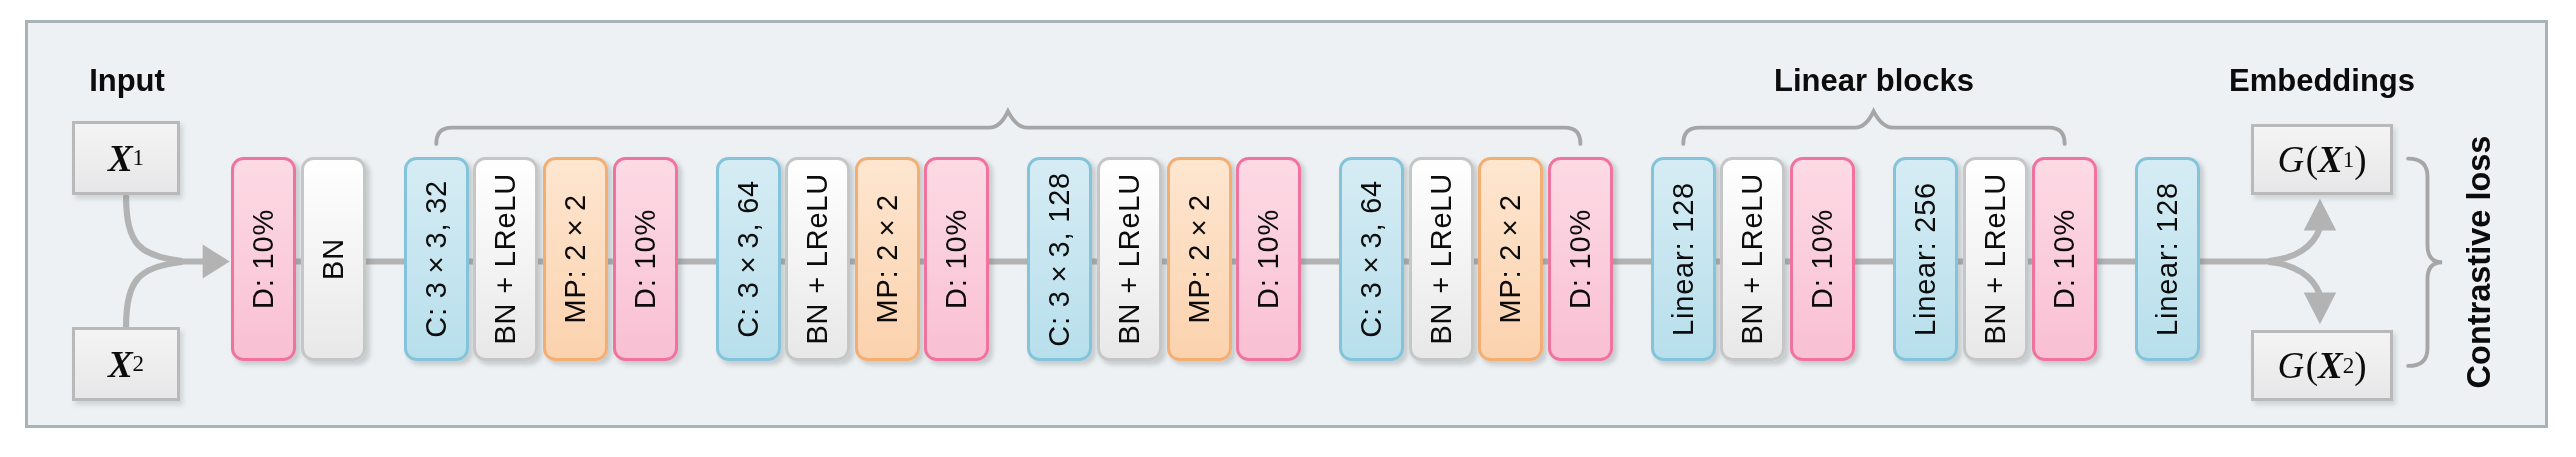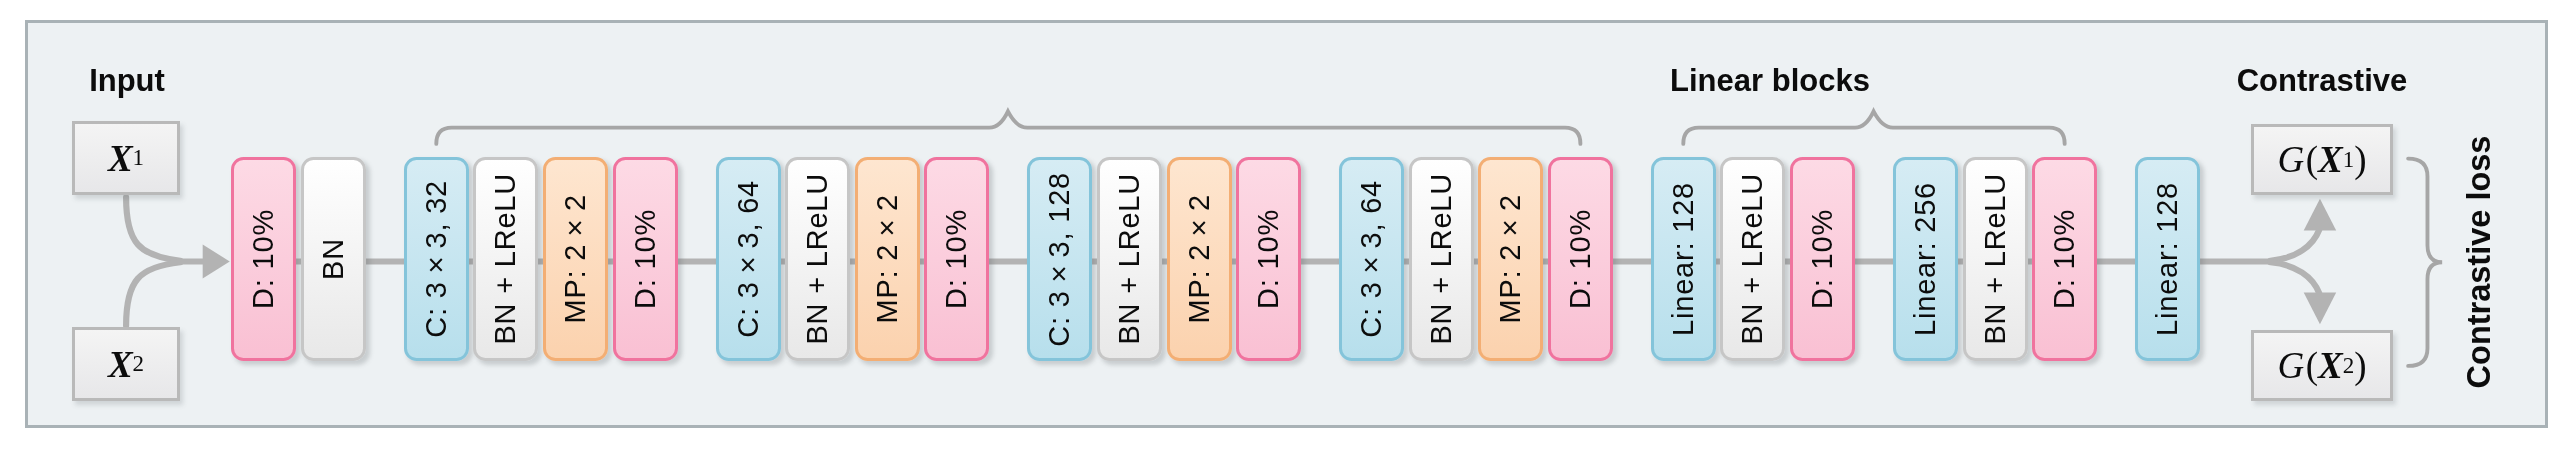--- a/index.html
+++ b/index.html
@@ -59,22 +59,22 @@
     <polygon points="2978,298 3020,298 2999,257" fill="#b3b3b3"></polygon>
     <polygon points="2978,378 3020,378 2999,419" fill="#b3b3b3"></polygon>
 
     <path fill="none" stroke="#a6a6a6" stroke-width="5" stroke-linecap="round" d="M 564,186 Q 564,165 584,165 L 1279,165 Q 1293,165 1303,144 Q 1314,165 1328,165 L 2023,165 Q 2043,165 2043,186"></path>
     <path fill="none" stroke="#a6a6a6" stroke-width="5" stroke-linecap="round" d="M 2176,186 Q 2176,165 2196,165 L 2398,165 Q 2412,165 2422,144 Q 2433,165 2447,165 L 2649,165 Q 2669,165 2669,186"></path>
 
     <path fill="none" stroke="#a6a6a6" stroke-width="5" stroke-linecap="round" d="M 3113,205 Q 3138,205 3138,228 L 3138,317 Q 3138,339 3157,339 Q 3138,339 3138,361 L 3138,450 Q 3138,473 3113,473"></path>
   </svg>
 
   <div class="sec-label" style="left:127px">Input</div>
-  <div class="sec-label" style="left:1770px">Linear blocks</div>
-  <div class="sec-label" style="left:2322px">Contrastive</div>
+  <div class="sec-label" style="left:1874px">Linear blocks</div>
+  <div class="sec-label" style="left:2322px">Embeddings</div>
 
   <div id="io-boxes">
       <div class="io-box" style="left: 72px; top: 121px; width: 108px; height: 74px;">
         <span class="mvar">X</span>
         <sub>1</sub>
       </div>
       <div class="io-box" style="left: 72px; top: 327px; width: 108px; height: 74px;">
         <span class="mvar">X</span>
         <sub>2</sub>
       </div>

